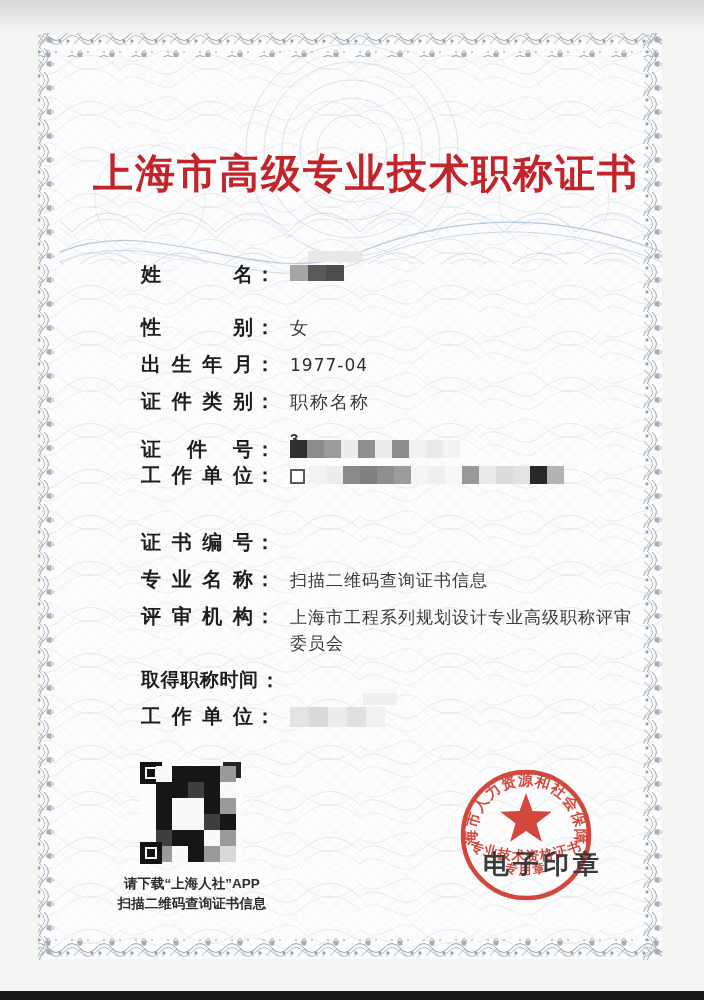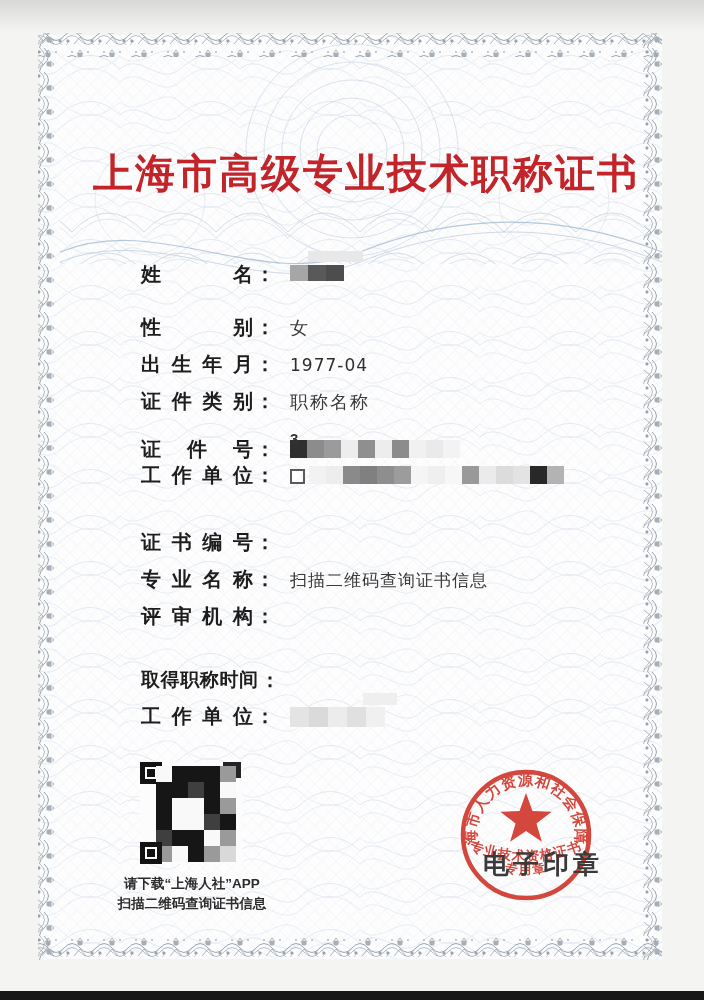--- a/index.html
+++ b/index.html
@@ -202,20 +202,22 @@
 
   <div class="row" style="top:567px">
     <span class="lbl">专业名称</span>
       <span class="colon">：</span>
     <span class="val val-sm">扫描二维码查询证书信息</span>
   </div>
 
   <div class="row" style="top:604px">
     <span class="lbl">评审机构</span>
       <span class="colon">：</span>
+    <span class="val val-sm">上海市工程系列规划设计专业高级职称评审
+委员会</span>
   </div>
 
   <div class="row" style="top:668px">
     <span class="lbl lbl-wide">取得职称时间</span>
       <span class="colon">：</span>
   </div>
 
   <div class="row" style="top:704px">
     <span class="lbl">工作单位</span>
       <span class="colon">：</span>

